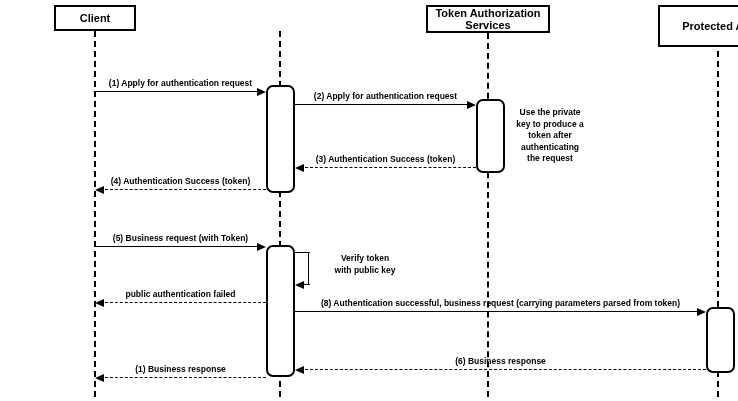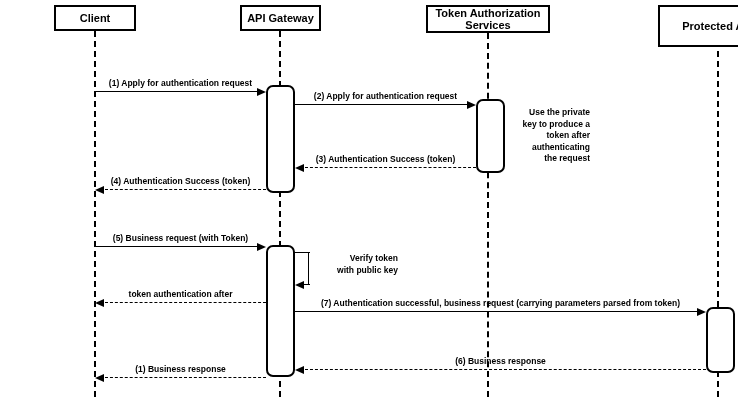--- a/index.html
+++ b/index.html
@@ -43,38 +43,35 @@
   .arr.right{border-left:9px solid var(--stroke);}
   .arr.left{border-right:9px solid var(--stroke);}
   
   .mlabel{
     position:absolute;height:13px;line-height:13px;
     font-weight:700;font-size:8.5px;text-align:center;
     white-space:nowrap;z-index:6;
   }
   .freetext{
     position:absolute;font-weight:700;font-size:8.5px;line-height:11.6px;
-    text-align:right;white-space:pre-line;z-index:6;
+    text-align:center;white-space:pre-line;z-index:6;
   }
 </style>
 </head>
 <body>
 
 <div id="stage">
 
   <div class="lifeline" style="left:46px;top:31px;height:366px"></div>
   <div class="lifeline" style="left:231px;top:31px;height:366px"></div>
   <div class="lifeline" style="left:439px;top:33px;height:364px"></div>
   <div class="lifeline" style="left:669px;top:31px;height:366px"></div>
 
   <div class="participant" style="left:6px;top:5px;width:82px;height:26px">
     <span class="plabel">Client</span>
-  </div>
-  <div class="participant" style="left:192px;top:5px;width:81px;height:26px">
-    <span class="plabel">API Gateway</span>
   </div>
   <div class="participant" style="left:378px;top:5px;width:124px;height:28px">
     <span class="plabel">Token Authorization
 Services</span>
   </div>
   <div class="participant" style="left:610px;top:5px;width:120px;height:42px">
     <span class="plabel">Protected API</span>
   </div>
 
   <div class="activation" style="left:218px;top:85px;height:108px"></div>
@@ -99,28 +96,28 @@
   <div class="arr left" style="left:47px;top:186px"></div>
 
   <div class="mlabel" style="left:47px;top:232px;width:171px">(5) Business request (with Token)</div>
   <div class="mline" style="left:47px;top:246px;width:162px"></div>
   <div class="arr right" style="left:209px;top:243px"></div>
 
   <div class="mline" style="left:247px;top:252px;width:15px"></div>
   <div class="vline" style="left:260px;top:252px;height:33px"></div>
   <div class="mline" style="left:255px;top:284px;width:7px"></div>
   <div class="arr left" style="left:247px;top:281px"></div>
-  <div class="freetext" style="left:260px;top:253px;width:90px">Verify token
+  <div class="freetext" style="left:272px;top:253px;width:90px">Verify token
 with public key</div>
 
-  <div class="mlabel" style="left:47px;top:288px;width:171px">token authentication after</div>
+  <div class="mlabel" style="left:47px;top:288px;width:171px">public authentication failed</div>
   <div class="mline dashed" style="left:57px;top:302px;width:161px"></div>
   <div class="arr left" style="left:47px;top:299px"></div>
 
-  <div class="mlabel" style="left:247px;top:297px;width:411px">(7) Authentication successful, business request (carrying parameters parsed from token)</div>
+  <div class="mlabel" style="left:247px;top:297px;width:411px">(8) Authentication successful, business request (carrying parameters parsed from token)</div>
   <div class="mline" style="left:247px;top:311px;width:402px"></div>
   <div class="arr right" style="left:649px;top:308px"></div>
 
   <div class="mlabel" style="left:247px;top:355px;width:411px">(6) Business response</div>
   <div class="mline dashed" style="left:257px;top:369px;width:401px"></div>
   <div class="arr left" style="left:247px;top:366px"></div>
 
   <div class="mlabel" style="left:47px;top:363px;width:171px">(1) Business response</div>
   <div class="mline dashed" style="left:57px;top:377px;width:161px"></div>
   <div class="arr left" style="left:47px;top:374px"></div>

